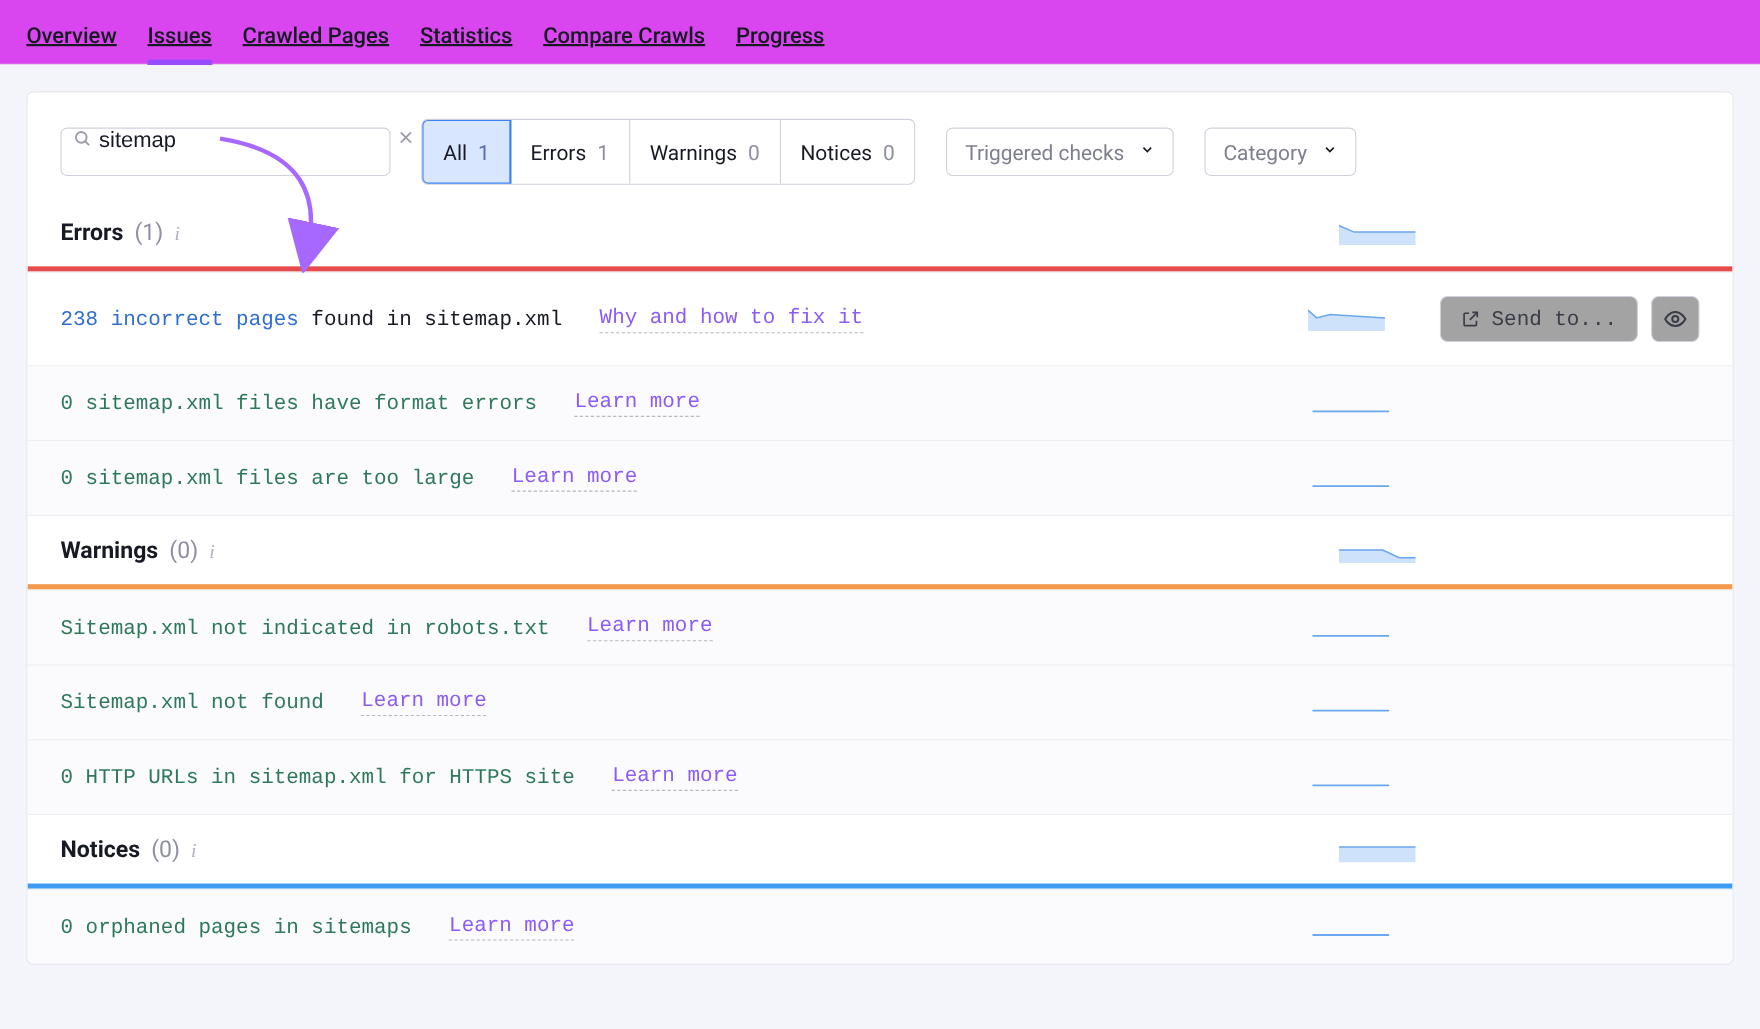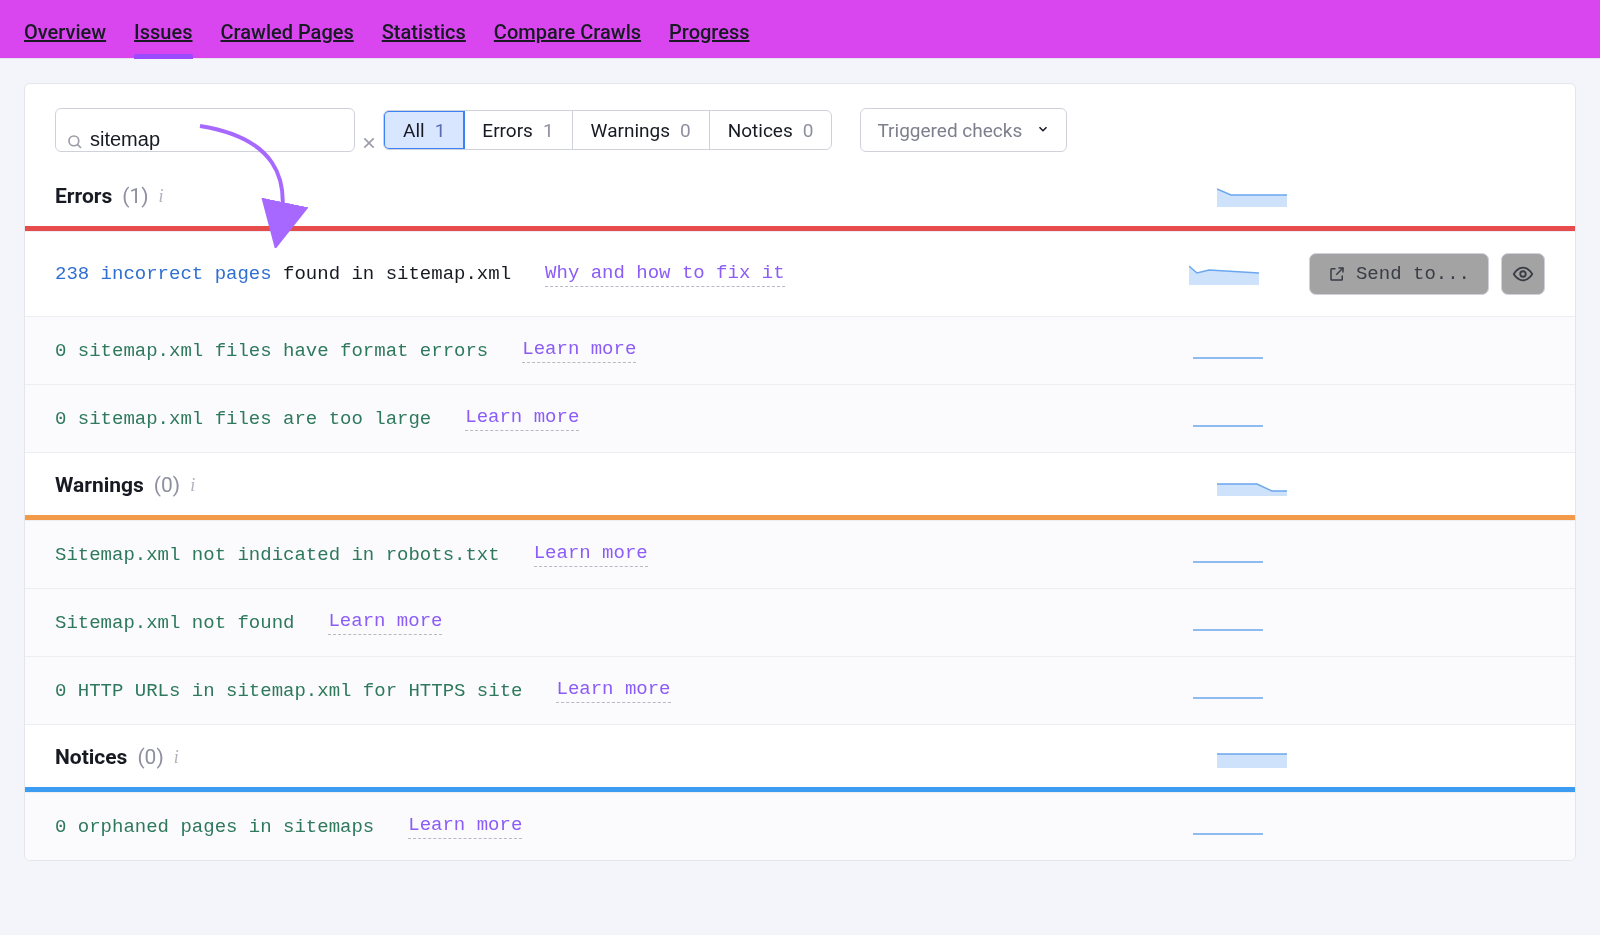--- a/index.html
+++ b/index.html
@@ -53,21 +53,21 @@
     display: flex;
     align-items: center;
     gap: 28px;
     padding: 24px 30px 12px 30px;
     flex-wrap: wrap;
     position: relative;
   }
 
   .search-box {
     display: flex;
-    align-items: flex-end;
+    align-items: flex-start;
     width: 300px;
     height: 44px;
     border: 1px solid #cfd1db;
     border-radius: 6px;
     padding: 0 10px;
     background: #fff;
   }
   .search-box input {
     flex: 1;
     border: none;
@@ -78,21 +78,21 @@
     background: transparent;
   }
   .search-icon, .clear-icon { color: #9b9ca7; display:flex; align-items:center; }
   .clear-icon { cursor: pointer; font-size: 18px; }
 
   .seg {
     display: flex;
     border: 1px solid #cfd1db;
     border-radius: 6px;
     overflow: hidden;
-    height: 40px;
+    height: 60px;
   }
   .seg-item {
     display: flex;
     align-items: center;
     padding: 0 18px;
     gap: 10px;
     cursor: pointer;
     font-size: 19px;
     border-right: 1px solid #cfd1db;
   }
@@ -244,20 +244,28 @@
 
     <div class="dropdown">
       <span>Triggered checks</span>
       <span class="chev">
         <svg width="14" height="14" viewBox="0 0 24 24" fill="none" stroke="#171a22" stroke-width="2.6">
             <polyline points="6 9 12 15 18 9"></polyline>
           </svg>
       </span>
     </div>
 
+    <div class="dropdown">
+      <span>Category</span>
+      <span class="chev">
+        <svg width="14" height="14" viewBox="0 0 24 24" fill="none" stroke="#171a22" stroke-width="2.6">
+            <polyline points="6 9 12 15 18 9"></polyline>
+          </svg>
+      </span>
+    </div>
   </div>
 
   <div class="section-header" style="border-top:none;">
     <span class="title">Errors</span>
     <span class="count">(1)</span>
     <span class="info-icon">i</span>
     <div class="spacer" style="flex:1"></div>
     <div class="spark-slot">
       <svg class="spark" viewBox="0 0 70 22">
         <polygon fill="#cfe2fb" points="0,4 14,10 70,10 70,22 0,22"></polygon>

